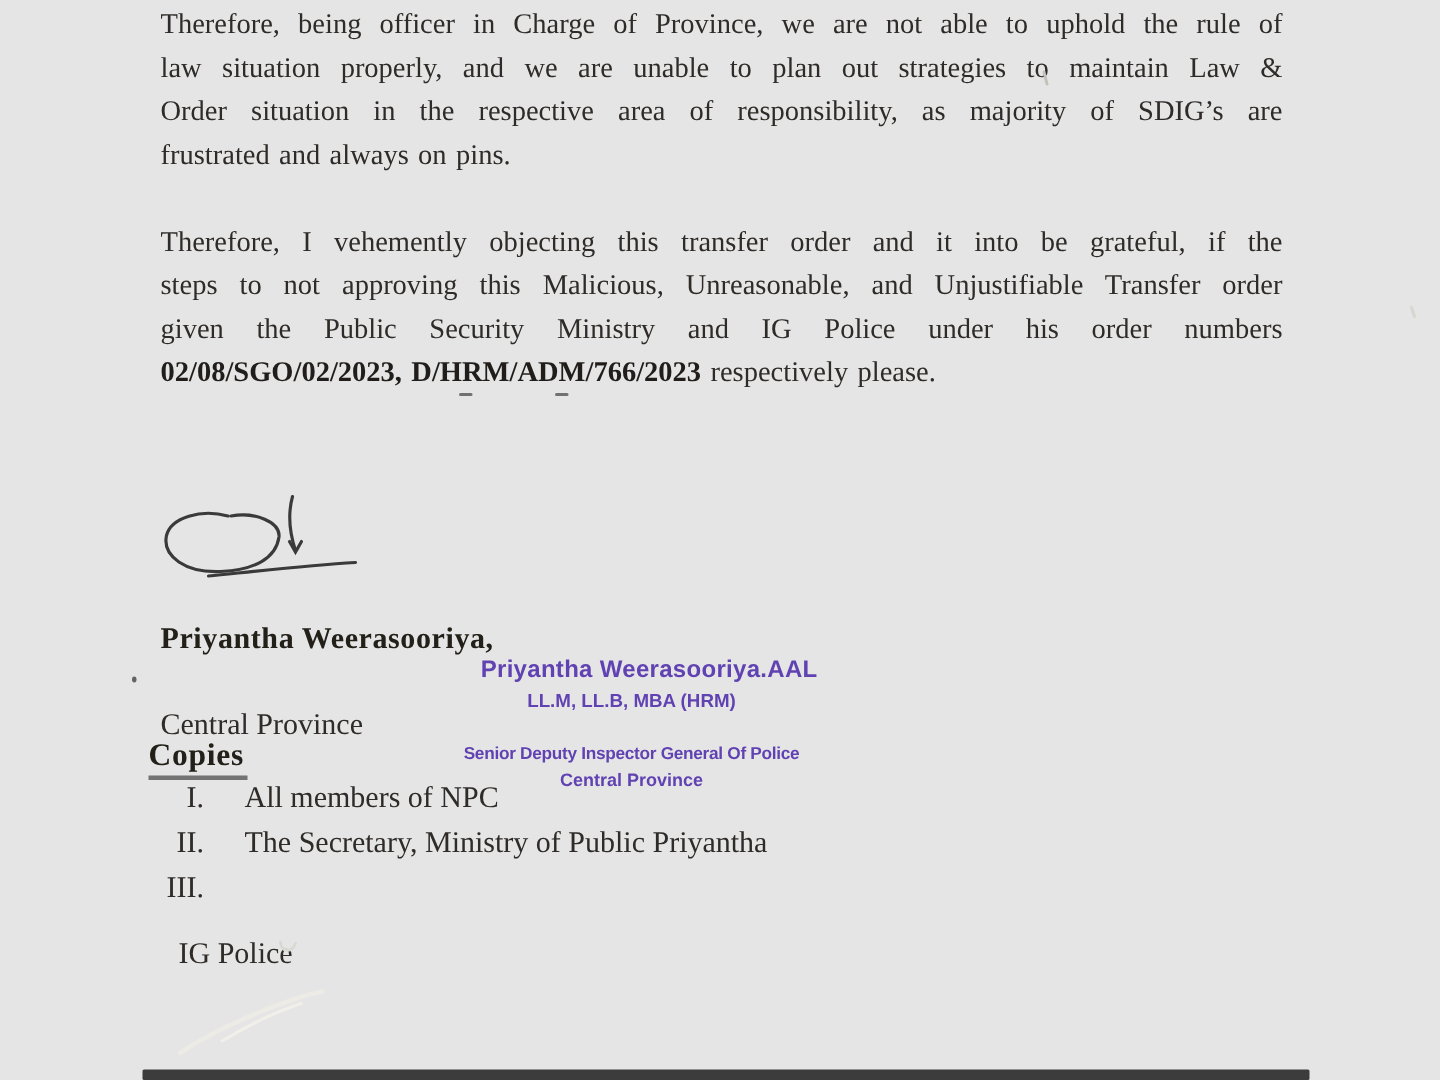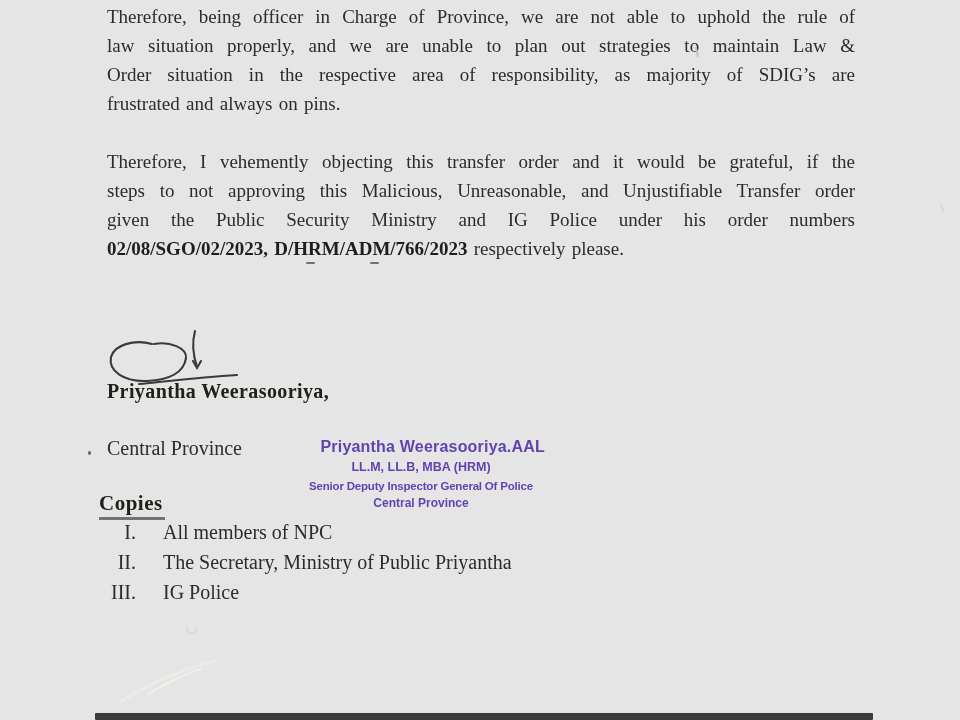--- a/index.html
+++ b/index.html
@@ -17,63 +17,63 @@
   .jline{height:29px;text-align:justify;text-align-last:justify;white-space:nowrap;}
   .lline{height:29px;text-align:left;white-space:nowrap;}
   .b{font-weight:bold;color:#201d1a;}
   
   .tick{position:absolute;height:2px;background:#4a4a4a;opacity:.75;border-radius:1px;}
   .tick1{left:306px;top:262px;width:9px;}
   .tick2{left:370px;top:262px;width:9px;}
   
   .sig{position:absolute;left:104px;top:327px;width:150px;height:62px;}
   
-  .sline{position:absolute;left:107px;white-space:nowrap;font-size:20px;line-height:24px;}
+  .sline{position:absolute;left:107px;white-space:nowrap;font-size:20px;line-height:24px;margin-top:35px;}
   .sig-name{top:379px;font-weight:bold;color:#232019;letter-spacing:.4px;}
   .sig-title{top:407px;}
   .sig-loc{top:436px;}
   .dot{position:absolute;left:88px;top:451px;width:3px;height:4px;background:#4f4c48;border-radius:50%;opacity:.85;}
   
   .stamp{
     position:absolute;left:297px;top:438px;width:248px;text-align:center;
     font-family:"Liberation Sans","DejaVu Sans",sans-serif;
     color:#5838af;font-weight:bold;opacity:.94;
   }
   .stamp .l1{font-size:16px;line-height:18px;letter-spacing:.2px;text-align:right;}
   .stamp .l2{font-size:12.5px;line-height:14px;margin-top:4px;}
-  .stamp .l3{font-size:11.5px;line-height:13px;margin-top:6px;letter-spacing:-.2px;white-space:nowrap;}
+  .stamp .l3{font-size:11.5px;line-height:13px;margin-top:23px;letter-spacing:-.2px;white-space:nowrap;}
   .stamp .l4{font-size:12px;line-height:13px;margin-top:4px;}
   
   .copies-h{
     position:absolute;left:99px;top:490px;font-size:21px;line-height:26px;font-weight:bold;color:#232019;
     letter-spacing:.5px;
   }
   .copies-h span{display:inline-block;border-bottom:3px solid #737373;padding:0 2px 1px 0;text-align:center;}
   .crow{position:absolute;left:92px;width:700px;display:flex;font-size:20px;line-height:24px;white-space:nowrap;}
   .crow .num{width:44px;text-align:right;flex:0 0 44px;}
   .crow .txt{margin-left:27px;}
-  .r1{top:520px;}.r2{top:550px;}.r3{top:580px;}
+  .r1{top:520px;}.r2{top:550px;}.r3{top:580px;flex-direction:column;}
   
   .artifacts{position:absolute;left:0;top:0;width:960px;height:720px;pointer-events:none;}
   .edge-bar{position:absolute;left:95px;top:713px;width:778px;height:7px;background:#3c3c3c;border-radius:1px;}
 </style>
 </head>
 <body>
 
 <div class="page">
 
   <div class="para p1">
     <div class="jline">Therefore, being officer in Charge of Province, we are not able to uphold the rule of</div>
     <div class="jline">law situation properly, and we are unable to plan out strategies to maintain Law &amp;</div>
     <div class="jline">Order situation in the respective area of responsibility, as majority of SDIG’s are</div>
     <div class="lline">frustrated and always on pins.</div>
   </div>
 
   <div class="para p2">
-    <div class="jline">Therefore, I vehemently objecting this transfer order and it would be grateful, if the</div>
+    <div class="jline">Therefore, I vehemently objecting this transfer order and it into be grateful, if the</div>
     <div class="jline">steps to not approving this Malicious, Unreasonable, and Unjustifiable Transfer order</div>
     <div class="jline">given the Public Security Ministry and IG Police under his order numbers</div>
     <div class="lline"><span class="b">02/08/SGO/02/2023, D/HRM/ADM/766/2023</span><span> respectively please.</span></div>
   </div>
   <div class="tick tick1"></div>
   <div class="tick tick2"></div>
 
   <svg class="sig" viewBox="0 0 150 62">
     <g fill="none" stroke="#3a3a3a" stroke-width="2.1" stroke-linecap="round">
       <path d="M 48 17 C 30 12, 10 18, 7 30 C 4 44, 20 55, 43 54 C 66 53, 80 45, 82 31 C 83 21, 66 14, 50 17"></path>

